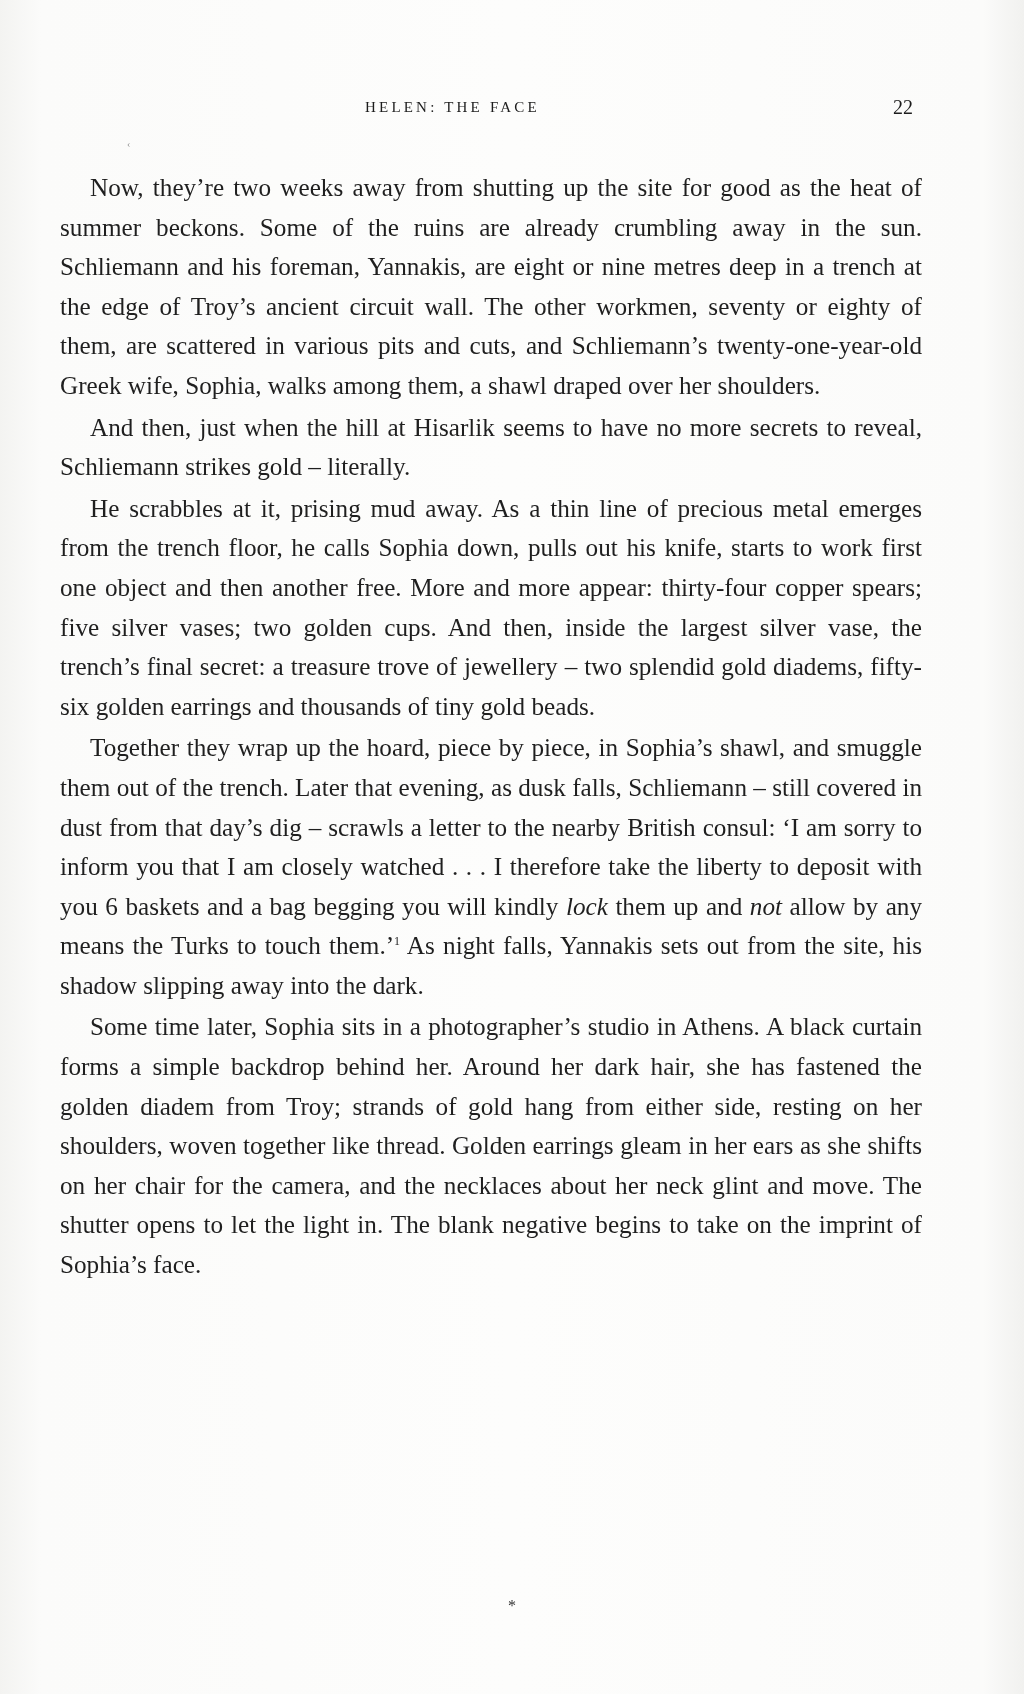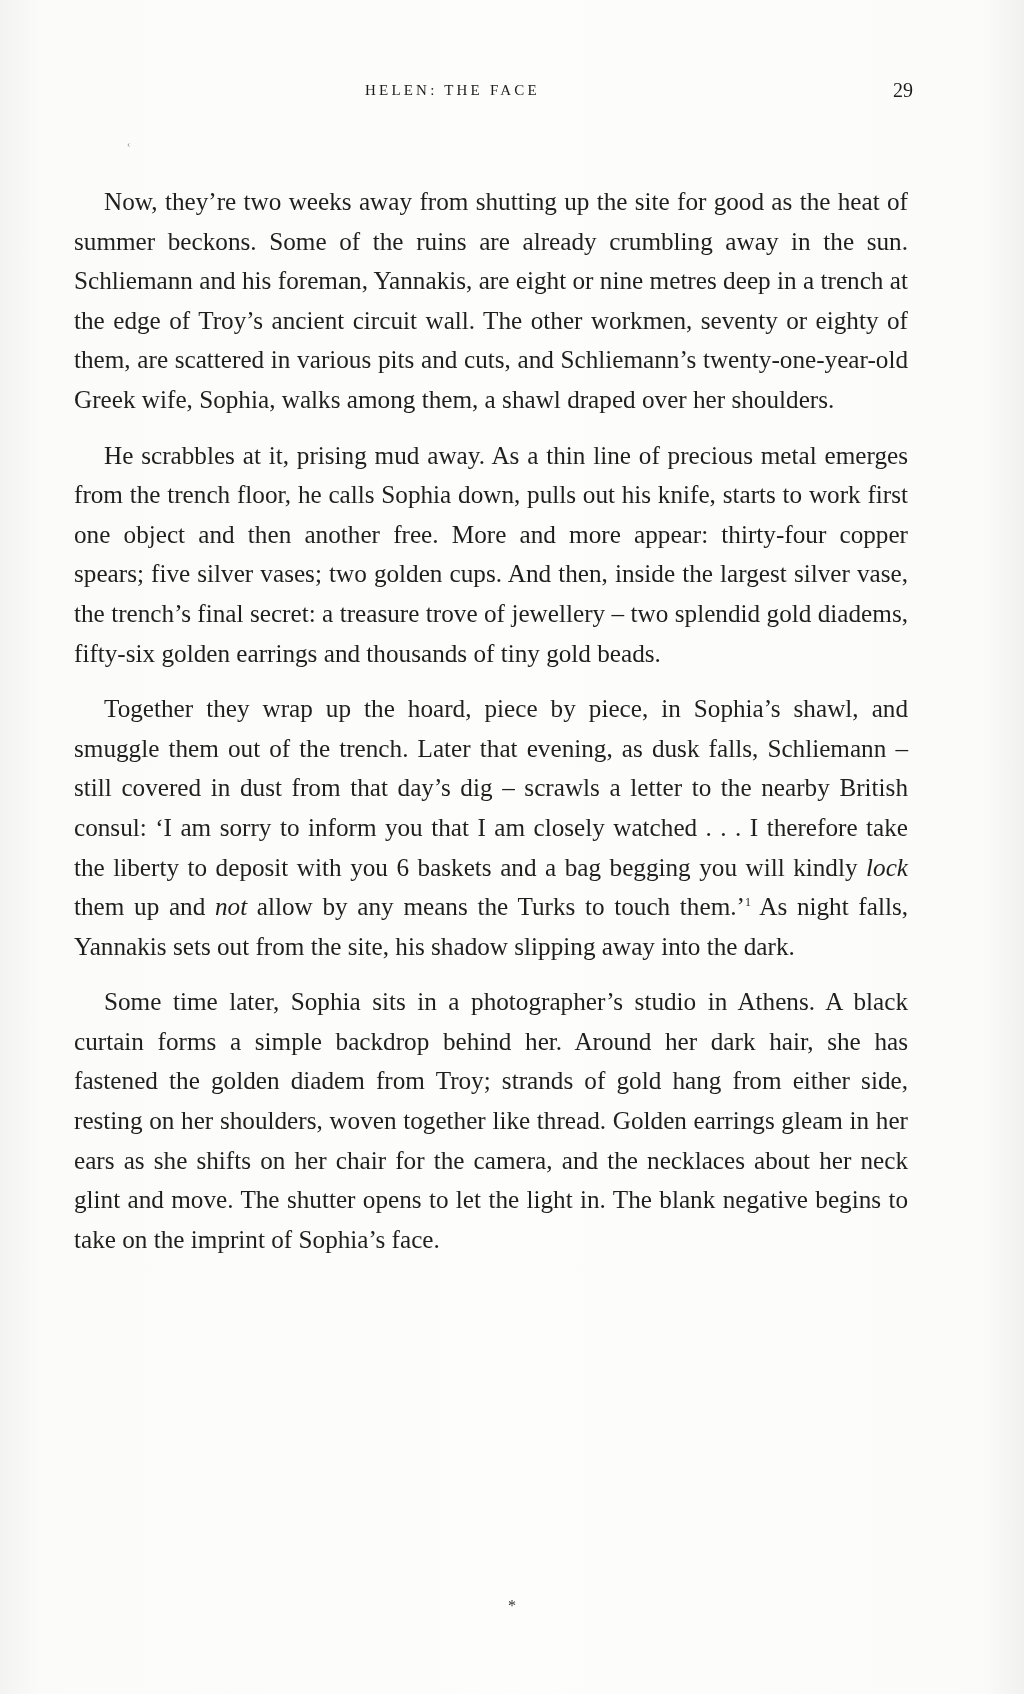--- a/index.html
+++ b/index.html
@@ -11,21 +11,21 @@
     overflow: hidden;
     font-family: "Liberation Serif", "DejaVu Serif", serif;
     color: #1f1f1f;
   }
   .page-shade {
     position: absolute; left: 0; top: 0; width: 1024px; height: 1694px;
     background: linear-gradient(90deg, #f3f3f1 0%, #fbfbfa 4%, #fdfdfc 50%, #fbfbfa 96%, #f1f1ef 100%);
   }
   .running-head {
     position: absolute;
-    top: 82px;
+    top: 99px;
     left: 0; width: 1024px;
     height: 24px;
   }
   .running-title {
     position: absolute;
     left: 365px;
     top: 0;
     font-size: 15px;
     letter-spacing: 3.2px;
     color: #1c1c1c;
@@ -41,21 +41,21 @@
     position: absolute;
     left: 58px;
     top: 166px;
     width: 866px;
     font-size: 25.2px;
     line-height: 39.6px;
     text-align: justify;
     hyphens: none;
   }
   .body-text p {
-    margin: 16px;
+    margin: 2px;
     text-indent: 30px;
   }
   .body-text em { }
   .footnote-ref { font-size: 12px; vertical-align: 9px; line-height: 0; }
   .section-break {
     position: absolute;
     top: 1597px;
     left: 0; width: 1024px;
     text-align: center;
     font-size: 16px;
@@ -67,25 +67,26 @@
     font-size: 10px; color: #999;
   }
 </style>
 </head>
 <body>
 
 <div class="page-shade"></div>
 
 <div class="running-head">
   <span class="running-title">HELEN: THE FACE</span>
-  <span class="page-number">29</span>
+  <span class="page-number">22</span>
 </div>
 
 <span class="scan-mark">‹</span>
 
 <div class="body-text" id="body-text">
     <p><span>Now, they’re two weeks away from shutting up the site for good as the heat of summer beckons. Some of the ruins are already crumbling away in the sun. Schliemann and his foreman, Yannakis, are eight or nine metres deep in a trench at the edge of Troy’s ancient circuit wall. The other workmen, seventy or eighty of them, are scattered in various pits and cuts, and Schliemann’s twenty-one-year-old Greek wife, Sophia, walks among them, a shawl draped over her shoulders.</span></p>
+    <p><span>And then, just when the hill at Hisarlik seems to have no more secrets to reveal, Schliemann strikes gold – literally.</span></p>
     <p><span>He scrabbles at it, prising mud away. As a thin line of precious metal emerges from the trench floor, he calls Sophia down, pulls out his knife, starts to work first one object and then another free. More and more appear: thirty-four copper spears; five silver vases; two golden cups. And then, inside the largest silver vase, the trench’s final secret: a treasure trove of jewellery – two splendid gold diadems, fifty-six golden earrings and thousands of tiny gold beads.</span></p>
     <p><span>Together they wrap up the hoard, piece by piece, in Sophia’s shawl, and smuggle them out of the trench. Later that evening, as dusk falls, Schliemann – still covered in dust from that day’s dig – scrawls a letter to the nearby British consul: ‘I am sorry to inform you that I am closely watched . . . I therefore take the liberty to deposit with you 6 baskets and a bag begging you will kindly </span><em>lock</em><span> them up and </span><em>not</em><span> allow by any means the Turks to touch them.’</span><sup class="footnote-ref">1</sup><span> As night falls, Yannakis sets out from the site, his shadow slipping away into the dark.</span></p>
     <p><span>Some time later, Sophia sits in a photographer’s studio in Athens. A black curtain forms a simple backdrop behind her. Around her dark hair, she has fastened the golden diadem from Troy; strands of gold hang from either side, resting on her shoulders, woven together like thread. Golden earrings gleam in her ears as she shifts on her chair for the camera, and the necklaces about her neck glint and move. The shutter opens to let the light in. The blank negative begins to take on the imprint of Sophia’s face.</span></p>
   </div>
 
 <div class="section-break">*</div>
 
 </body></html>

